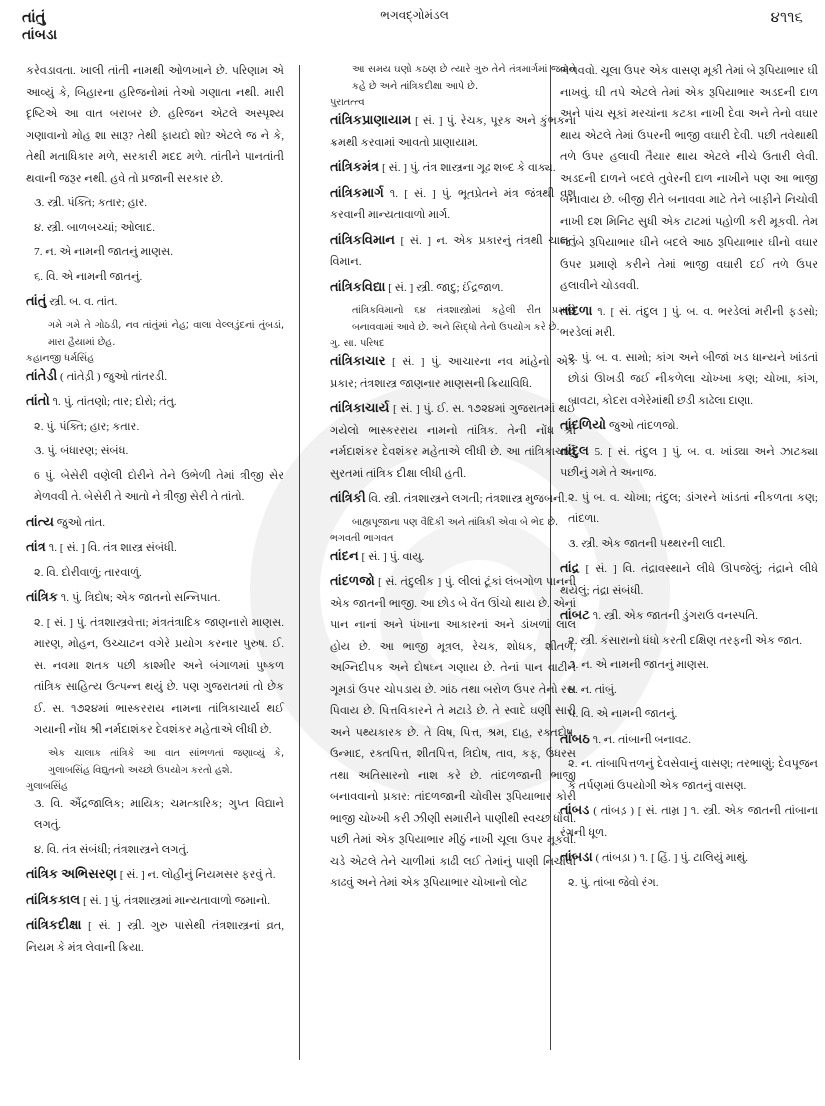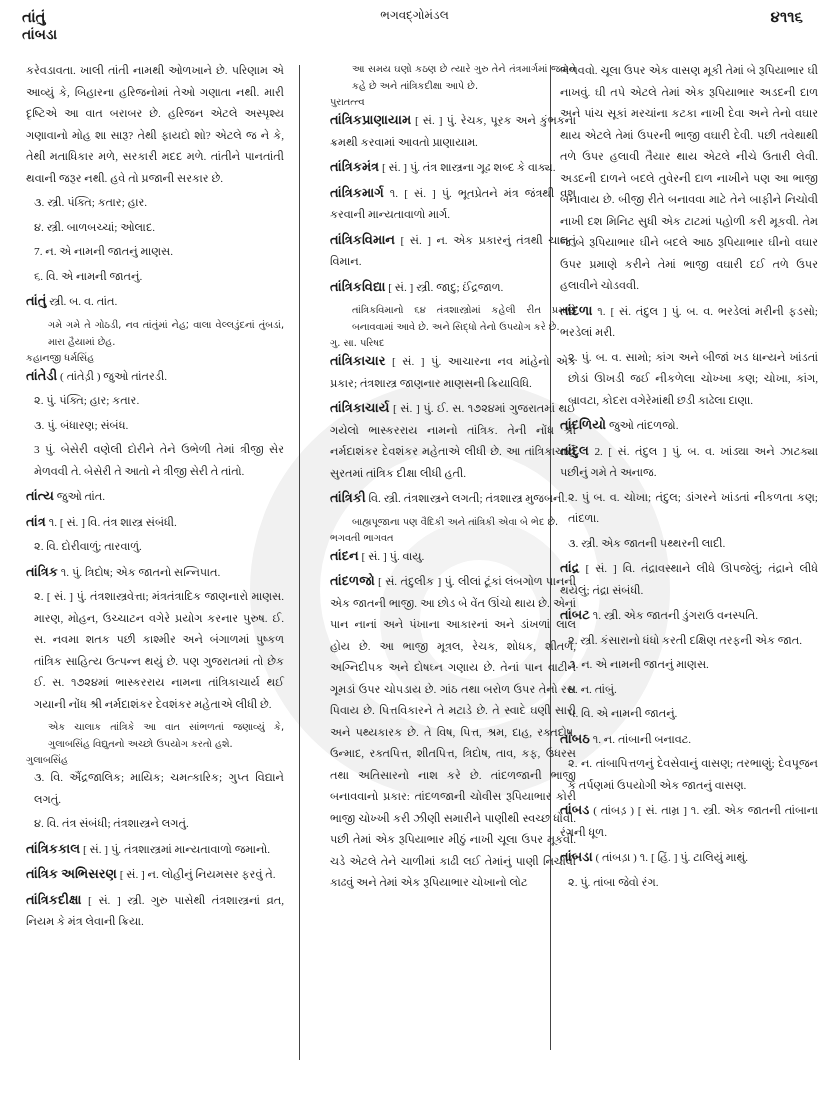--- a/index.html
+++ b/index.html
@@ -6,21 +6,21 @@
   body { width: 825px; height: 1106px; position: relative; overflow: hidden;
          font-family: "DejaVu Sans", sans-serif; color: #1a1a1a; }
   .watermark { position: absolute; left: 250px; top: 380px; width: 420px; height: 420px;
                border-radius: 50%; border: 70px solid #f1f1f1; box-sizing: border-box; z-index: 0; }
   .watermark2 { position: absolute; left: 380px; top: 520px; width: 200px; height: 200px;
                 border-radius: 50%; border: 40px solid #f3f3f3; box-sizing: border-box; z-index: 0; }
   .header { position: absolute; top: 8px; left: 22px; right: 18px; height: 22px; z-index: 1; }
   .hw-left { position: absolute; left: 0; top: 0; font-weight: bold; font-size: 15px; }
   .hw-left2 { position: absolute; left: 0; top: 18px; font-weight: bold; font-size: 14px; }
   .hw-center { position: absolute; left: 0; right: 0; text-align: center; top: 0; font-size: 12px; }
-  .hw-right { position: absolute; right: 4px; top: 0; font-weight: bold; font-size: 15px; }
+  .hw-right { position: absolute; right: 4px; top: 0; font-weight: normal; font-size: 15px; }
   .columns { position: absolute; top: 60px; left: 22px; width: 790px; height: 1040px; z-index: 1; }
   .col { position: absolute; top: 0; height: 1000px; font-size: 11.3px; line-height: 21.5px; }
   .col1 { left: 4px; width: 258px; }
   .col2 { left: 308px; width: 246px; }
   .col3 { left: 538px; width: 258px; }
   .rule { position: absolute; top: 5px; width: 1px; background: #444; height: 995px; }
   .rule1 { left: 277px; }
   .rule2 { left: 528px; height: 985px; }
   .entry { margin: 0 0 3px 0; text-align: justify; font-family: Liberation Serif, serif; }
   .hw { font-weight: bold; font-size: 13px; }
@@ -48,34 +48,35 @@
   <div class="col col1">
       <div class="entry plain">કરેવડાવતા. ખાલી તાંતી નામથી ઓળખાને છે. પરિણામ એ આવ્યું કે, બિહારના હરિજનોમાં તેઓ ગણાતા નથી. મારી દૃષ્ટિએ આ વાત બરાબર છે. હરિજન એટલે અસ્પૃશ્ય ગણાવાનો મોહ શા સારૂ? તેથી ફાયદો શો? એટલે જ ને કે, તેથી મતાધિકાર મળે, સરકારી મદદ મળે. તાંતીને પાનતાંતી થવાની જરૂર નથી. હવે તો પ્રજાની સરકાર છે.</div>
       <div class="entry sense">૩. સ્ત્રી. પંક્તિ; કતાર; હાર.</div>
       <div class="entry sense">૪. સ્ત્રી. બાળબચ્ચાં; ઓલાદ.</div>
       <div class="entry sense">7. ન. એ નામની જાતનું માણસ.</div>
       <div class="entry sense">૬. વિ. એ નામની જાતનું.</div>
       <div class="entry"><span class="hw">તાંતું</span><span> </span><span>સ્ત્રી. બ. વ. તાંત.</span></div>
       <div class="quote">ગમે ગમે તે ગોઠડી, નવ તાંતુંમાં નેહ; વાલા વેલ્લડુંદનાં તુંબડાં, મારા હૈયામાં છેહ.</div>
       <div class="src">કહાનજી ધર્મસિંહ</div>
       <div class="entry"><span class="hw">તાંતેડી</span><span> </span><span>( તાંતેડ઼ી ) જુઓ તાંતરડી.</span></div>
+      <div class="entry"><span class="hw">તાંતો</span><span> </span><span>૧. પું. તાંતણો; તાર; દોરો; તંતુ.</span></div>
       <div class="entry sense">૨. પું. પંક્તિ; હાર; કતાર.</div>
       <div class="entry sense">૩. પું. બંધારણ; સંબંધ.</div>
-      <div class="entry sense">3 પું. બેસેરી વણેલી દોરીને તેને ઉભેળી તેમાં ત્રીજી સેર મેળવવી તે. બેસેરી તે આતો ને ત્રીજી સેરી તે તાંતો.</div>
+      <div class="entry sense">6 પું. બેસેરી વણેલી દોરીને તેને ઉભેળી તેમાં ત્રીજી સેર મેળવવી તે. બેસેરી તે આતો ને ત્રીજી સેરી તે તાંતો.</div>
       <div class="entry"><span class="hw">તાંત્ય</span><span> </span><span>જુઓ તાંત.</span></div>
       <div class="entry"><span class="hw">તાંત્ર</span><span> </span><span>૧. [ સં. ] વિ. તંત્ર શાસ્ત્ર સંબંધી.</span></div>
       <div class="entry sense">૨. વિ. દોરીવાળું; તારવાળું.</div>
       <div class="entry"><span class="hw">તાંત્રિક</span><span> </span><span>૧. પું. ત્રિદોષ; એક જાતનો સન્નિપાત.</span></div>
       <div class="entry sense">૨. [ સં. ] પું. તંત્રશાસ્ત્રવેત્તા; મંત્રતંત્રાદિક જાણનારો માણસ. મારણ, મોહન, ઉચ્ચાટન વગેરે પ્રયોગ કરનાર પુરુષ. ઈ. સ. નવમા શતક પછી કાશ્મીર અને બંગાળમાં પુષ્કળ તાંત્રિક સાહિત્ય ઉત્પન્ન થયું છે. પણ ગુજરાતમાં તો છેક ઈ. સ. ૧૭૨૪માં ભાસ્કરરાય નામના તાંત્રિકાચાર્ય થઈ ગયાની નોંધ શ્રી નર્મદાશંકર દેવશંકર મહેતાએ લીધી છે.</div>
       <div class="quote">એક ચાલાક તાંત્રિકે આ વાત સાંભળતાં જણાવ્યું કે, ગુલાબસિંહ વિદ્યુતનો અચ્છો ઉપયોગ કરતો હશે.</div>
       <div class="src">ગુલાબસિંહ</div>
       <div class="entry sense">૩. વિ. ઐંદ્રજાલિક; માયિક; ચમત્કારિક; ગુપ્ત વિદ્યાને લગતું.</div>
       <div class="entry sense">૪. વિ. તંત્ર સંબંધી; તંત્રશાસ્ત્રને લગતું.</div>
+      <div class="entry"><span class="hw">તાંત્રિક અભિસરણ</span><span> </span><span>[ સં. ] ન. લોહીનું નિયમસર ફરવું તે.</span></div>
       <div class="entry"><span class="hw">તાંત્રિકકાલ</span><span> </span><span>[ સં. ] પું. તંત્રશાસ્ત્રમાં માન્યતાવાળો જમાનો.</span></div>
-      <div class="entry"><span class="hw">તાંત્રિક અભિસરણ</span><span> </span><span>[ સં. ] ન. લોહીનું નિયમસર ફરવું તે.</span></div>
       <div class="entry"><span class="hw">તાંત્રિકદીક્ષા</span><span> </span><span>[ સં. ] સ્ત્રી. ગુરુ પાસેથી તંત્રશાસ્ત્રનાં વ્રત, નિયમ કે મંત્ર લેવાની ક્રિયા.</span></div>
     </div>
   <div class="col col2">
       <div class="quote">આ સમય ઘણો કઠણ છે ત્યારે ગુરુ તેને તંત્રમાર્ગમાં જવાને કહે છે અને તાંત્રિકદીક્ષા આપે છે.</div>
       <div class="src">પુરાતત્ત્વ</div>
       <div class="entry"><span class="hw">તાંત્રિકપ્રાણાયામ</span><span> </span><span>[ સં. ] પું. રેચક, પૂરક અને કુંભકના ક્રમથી કરવામાં આવતો પ્રાણાયામ.</span></div>
       <div class="entry"><span class="hw">તાંત્રિકમંત્ર</span><span> </span><span>[ સં. ] પું. તંત્ર શાસ્ત્રના ગૂઢ શબ્દ કે વાક્ય.</span></div>
       <div class="entry"><span class="hw">તાંત્રિકમાર્ગ</span><span> </span><span>૧. [ સં. ] પું. ભૂતપ્રેતને મંત્ર જંત્રથી વશ કરવાની માન્યતાવાળો માર્ગ.</span></div>
       <div class="entry"><span class="hw">તાંત્રિકવિમાન</span><span> </span><span>[ સં. ] ન. એક પ્રકારનું તંત્રથી ચાલતું વિમાન.</span></div>
       <div class="entry"><span class="hw">તાંત્રિકવિદ્યા</span><span> </span><span>[ સં. ] સ્ત્રી. જાદુ; ઈંદ્રજાળ.</span></div>
@@ -87,21 +88,21 @@
       <div class="quote">બાહ્યપૂજાના પણ વૈદિકી અને તાંત્રિકી એવા બે ભેદ છે.</div>
       <div class="src">ભગવતી ભાગવત</div>
       <div class="entry"><span class="hw">તાંદન</span><span> </span><span>[ સં. ] પું. વાયુ.</span></div>
       <div class="entry"><span class="hw">તાંદળજો</span><span> </span><span>[ સં. તંદુલીક ] પું. લીલાં ટૂંકાં લંબગોળ પાનની એક જાતની ભાજી. આ છોડ બે વેંત ઊંચો થાય છે. એનાં પાન નાનાં અને પંખાના આકારનાં અને ડાંખળાં લાલ હોય છે. આ ભાજી મૂત્રલ, રેચક, શોધક, શીતળ, અગ્નિદીપક અને દોષઘ્ન ગણાય છે. તેનાં પાન વાટીને ગૂમડાં ઉપર ચોપડાય છે. ગાંઠ તથા બરોળ ઉપર તેનો રસ પિવાય છે. પિત્તવિકારને તે મટાડે છે. તે સ્વાદે ઘણી સારી અને પથ્યકારક છે. તે વિષ, પિત્ત, શ્રમ, દાહ, રક્તદોષ, ઉન્માદ, રક્તપિત્ત, શીતપિત્ત, ત્રિદોષ, તાવ, કફ, ઉધરસ તથા અતિસારનો નાશ કરે છે. તાંદળજાની ભાજી બનાવવાનો પ્રકાર: તાંદળજાની ચોવીસ રૂપિયાભાર કોરી ભાજી ચોખ્ખી કરી ઝીણી સમારીને પાણીથી સ્વચ્છ ધોવી. પછી તેમાં એક રૂપિયાભાર મીઠું નાખી ચૂલા ઉપર મૂકવી. ચડે એટલે તેને ચાળીમાં કાઢી લઈ તેમાંનું પાણી નિચોવી કાઢવું અને તેમાં એક રૂપિયાભાર ચોખાનો લોટ</span></div>
     </div>
   <div class="col col3">
       <div class="entry plain">ભેળવવો. ચૂલા ઉપર એક વાસણ મૂકી તેમાં બે રૂપિયાભાર ઘી નાખવું. ઘી તપે એટલે તેમાં એક રૂપિયાભાર અડદની દાળ અને પાંચ સૂકાં મરચાંના કટકા નાખી દેવા અને તેનો વઘાર થાય એટલે તેમાં ઉપરની ભાજી વઘારી દેવી. પછી તવેથાથી તળે ઉપર હલાવી તૈયાર થાય એટલે નીચે ઉતારી લેવી. અડદની દાળને બદલે તુવેરની દાળ નાખીને પણ આ ભાજી બનાવાય છે. બીજી રીતે બનાવવા માટે તેને બાફીને નિચોવી નાખી દશ મિનિટ સુધી એક ટાટમાં પહોળી કરી મૂકવી. તેમ જ બે રૂપિયાભાર ઘીને બદલે આઠ રૂપિયાભાર ઘીનો વઘાર ઉપર પ્રમાણે કરીને તેમાં ભાજી વઘારી દઈ તળે ઉપર હલાવીને ચોડવવી.</div>
       <div class="entry"><span class="hw">તાંદળા</span><span> </span><span>૧. [ સં. તંદુલ ] પું. બ. વ. ભરડેલાં મરીની ફડસો; ભરડેલાં મરી.</span></div>
       <div class="entry sense">૨. પું. બ. વ. સામો; કાંગ અને બીજાં ખડ ધાન્યને ખાંડતાં છોડાં ઊખડી જઈ નીકળેલા ચોખ્ખા કણ; ચોખા, કાંગ, બાવટા, કોદરા વગેરેમાંથી છડી કાઢેલા દાણા.</div>
       <div class="entry"><span class="hw">તાંદળિયો</span><span> </span><span>જુઓ તાંદળજો.</span></div>
-      <div class="entry"><span class="hw">તાંદુલ</span><span> </span><span>2. [ સં. તંદુલ ] પું. બ. વ. ખાંડ્યા અને ઝાટક્યા પછીનું ગમે તે અનાજ.</span></div>
+      <div class="entry"><span class="hw">તાંદુલ</span><span> </span><span>5. [ સં. તંદુલ ] પું. બ. વ. ખાંડ્યા અને ઝાટક્યા પછીનું ગમે તે અનાજ.</span></div>
       <div class="entry sense">૨. પું બ. વ. ચોખા; તંદુલ; ડાંગરને ખાંડતાં નીકળતા કણ; તાંદળા.</div>
       <div class="entry sense">૩. સ્ત્રી. એક જાતની પથ્થરની લાદી.</div>
       <div class="entry"><span class="hw">તાંદ્ર</span><span> </span><span>[ સં. ] વિ. તંદ્રાવસ્થાને લીધે ઊપજેલું; તંદ્રાને લીધે થયેલું; તંદ્રા સંબંધી.</span></div>
       <div class="entry"><span class="hw">તાંબટ</span><span> </span><span>૧. સ્ત્રી. એક જાતની ડુંગરાઉ વનસ્પતિ.</span></div>
       <div class="entry sense">૨. સ્ત્રી. કંસારાનો ધંધો કરતી દક્ષિણ તરફની એક જાત.</div>
       <div class="entry sense">૩. ન. એ નામની જાતનું માણસ.</div>
       <div class="entry sense">૪. ન. તાંબું.</div>
       <div class="entry sense">૫. વિ. એ નામની જાતનું.</div>
       <div class="entry"><span class="hw">તાંબઠ</span><span> </span><span>૧. ન. તાંબાની બનાવટ.</span></div>
       <div class="entry sense">૨. ન. તાંબાપિત્તળનું દેવસેવાનું વાસણ; તરભાણું; દેવપૂજન કે તર્પણમાં ઉપયોગી એક જાતનું વાસણ.</div>

